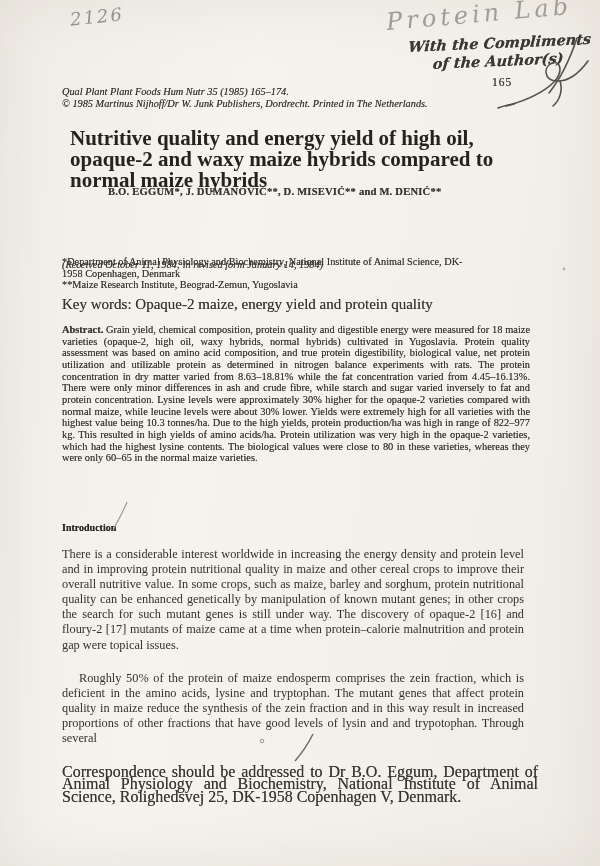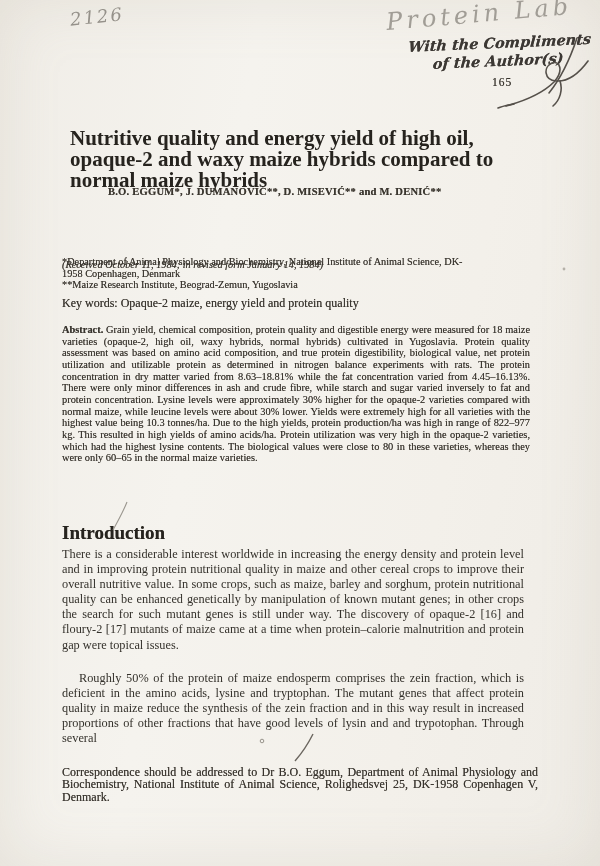--- a/index.html
+++ b/index.html
@@ -16,28 +16,28 @@
   }
   .abs{position:absolute;}
   
   .print{color:#38342e;text-shadow:0 0 0.5px rgba(70,64,56,0.75);}
   .journal{left:62px;top:86px;width:480px;font-size:10.3px;line-height:12.4px;font-style:italic;}
   .pageno{left:492px;top:76px;font-size:11.5px;letter-spacing:1px;}
   .title{left:62px;top:120px;width:478px;font-size:21px;line-height:20.8px;font-weight:bold;color:#26231e;margin:8px;}
   .authors{left:62px;top:186px;width:500px;font-size:10.6px;letter-spacing:0.2px;white-space:nowrap;font-weight:bold;color:#3a362f;margin-left:46px;}
   .affil{left:62px;top:214px;width:402px;font-size:10.3px;line-height:11.7px;margin-top:42px;}
   .received{left:62px;top:259px;width:470px;font-size:10.3px;font-style:italic;}
-  .keywords{left:62px;top:296px;width:470px;font-size:12px;}
+  .keywords{left:62px;top:296px;width:470px;font-size:15px;}
   .abstract{left:62px;top:324px;width:468px;font-size:10.4px;line-height:11.65px;text-align:justify;margin:0;}
   .abstract .b{font-weight:bold;}
-  .sechead{left:62px;top:522px;font-size:19px;font-weight:bold;color:#26231e;margin:0;}
+  .sechead{left:62px;top:522px;font-size:10px;font-weight:bold;color:#26231e;margin:0;}
   .bodytext{width:462px;font-size:12.3px;line-height:15.1px;text-align:justify;margin:0;color:#34312b;}
   .p1{left:62px;top:547px;}
   .p2{left:62px;top:671px;text-indent:17px;}
-  .corr{left:62px;top:766px;width:476px;font-size:12px;line-height:12.3px;text-align:justify;}
+  .corr{left:62px;top:766px;width:476px;font-size:16px;line-height:12.3px;text-align:justify;}
   
   .pencil{font-family:"DejaVu Serif", serif;font-style:italic;color:#95918a;}
   .hw-number{left:70px;top:6px;font-size:18px;letter-spacing:2px;transform:rotate(-6deg);}
   .hw-note{left:386px;top:0px;font-size:24px;letter-spacing:4px;transform:rotate(-5deg);color:#a19d96;white-space:nowrap;}
   
   .stamp{
     left:404px;top:34px;width:190px;text-align:center;
     font-family:"DejaVu Serif", serif;font-style:italic;font-weight:bold;
     font-size:14.5px;line-height:18px;color:#3c3834;
     transform:rotate(-2.5deg) skewX(-7deg);
@@ -54,20 +54,24 @@
 
   <div class="abs pencil hw-note">Protein Lab</div>
 
   <div class="abs stamp">
     <div>With the Compliments</div>
     <div>of the Author(s)</div>
   </div>
 
   <div class="abs print pageno">165</div>
 
+  <div class="abs print journal">
+    <div>Qual Plant Plant Foods Hum Nutr 35 (1985) 165–174.</div>
+    <div>© 1985 Martinus Nijhoff/Dr W. Junk Publishers, Dordrecht. Printed in The Netherlands.</div>
+  </div>
 
   <h1 class="abs title">Nutritive quality and energy yield of high oil, opaque-2 and waxy maize hybrids compared to normal maize hybrids</h1>
 
   <div class="abs print authors">B.O. EGGUM*, J. DUMANOVIĆ**, D. MISEVIĆ** and M. DENIĆ**</div>
 
   <div class="abs print affil">
     <div>*Department of Animal Physiology and Biochemistry, National Institute of Animal Science, DK-1958 Copenhagen, Denmark</div>
     <div>**Maize Research Institute, Beograd-Zemun, Yugoslavia</div>
   </div>
 

